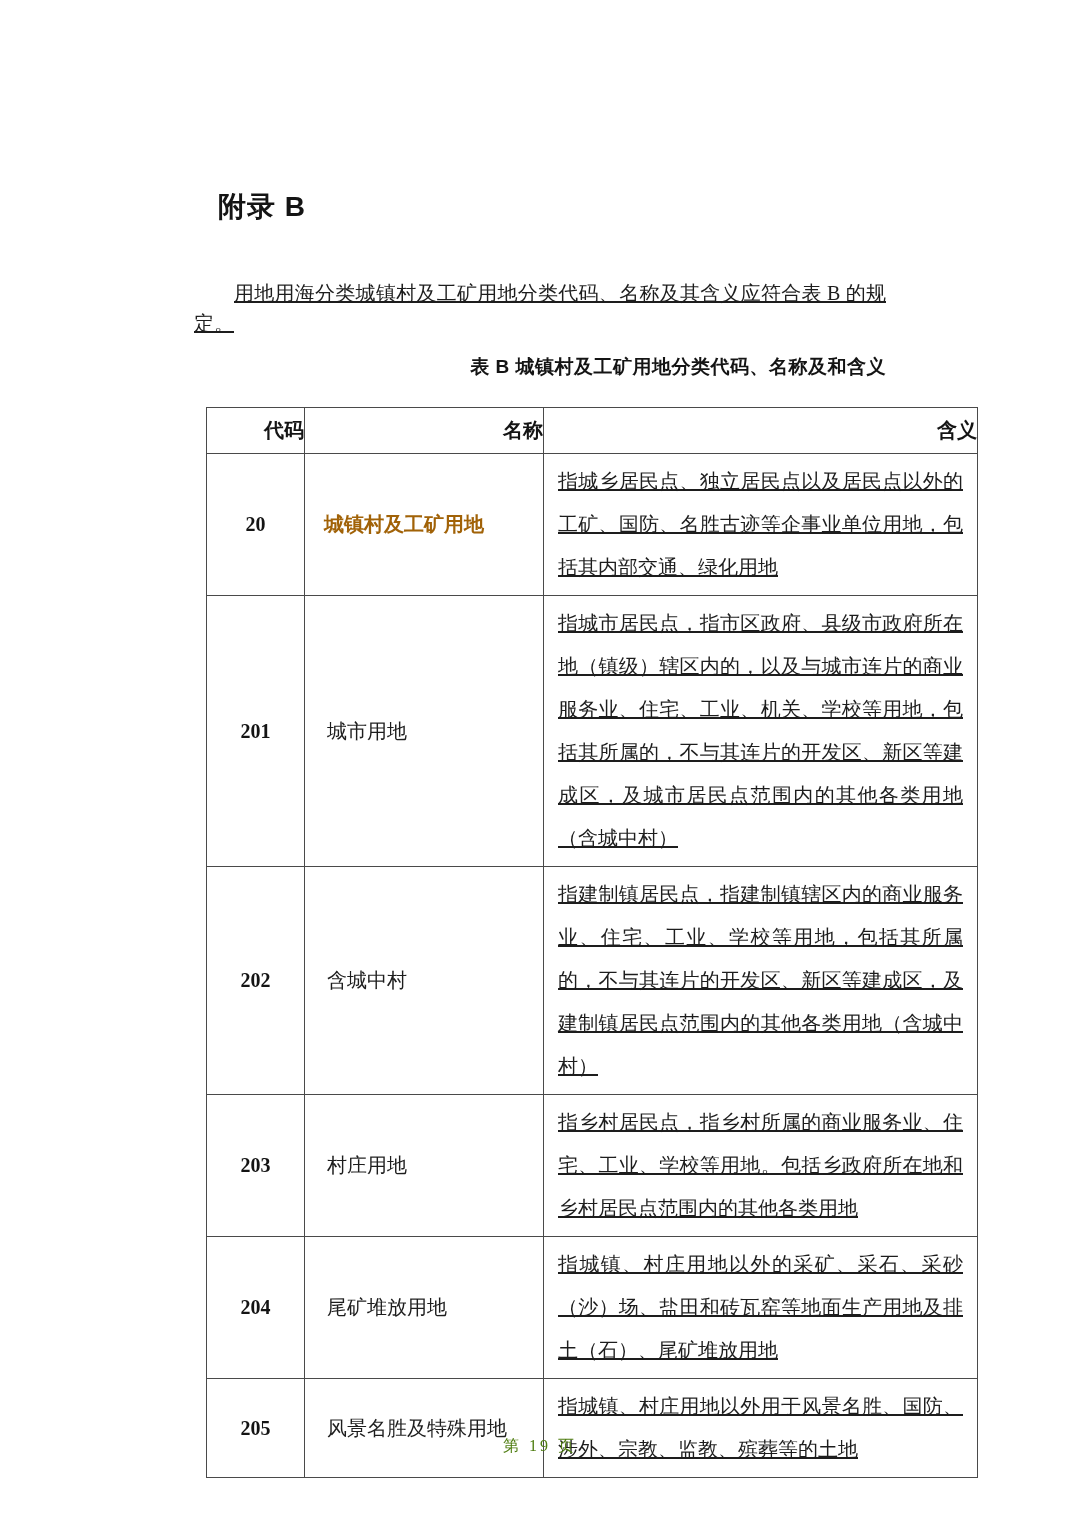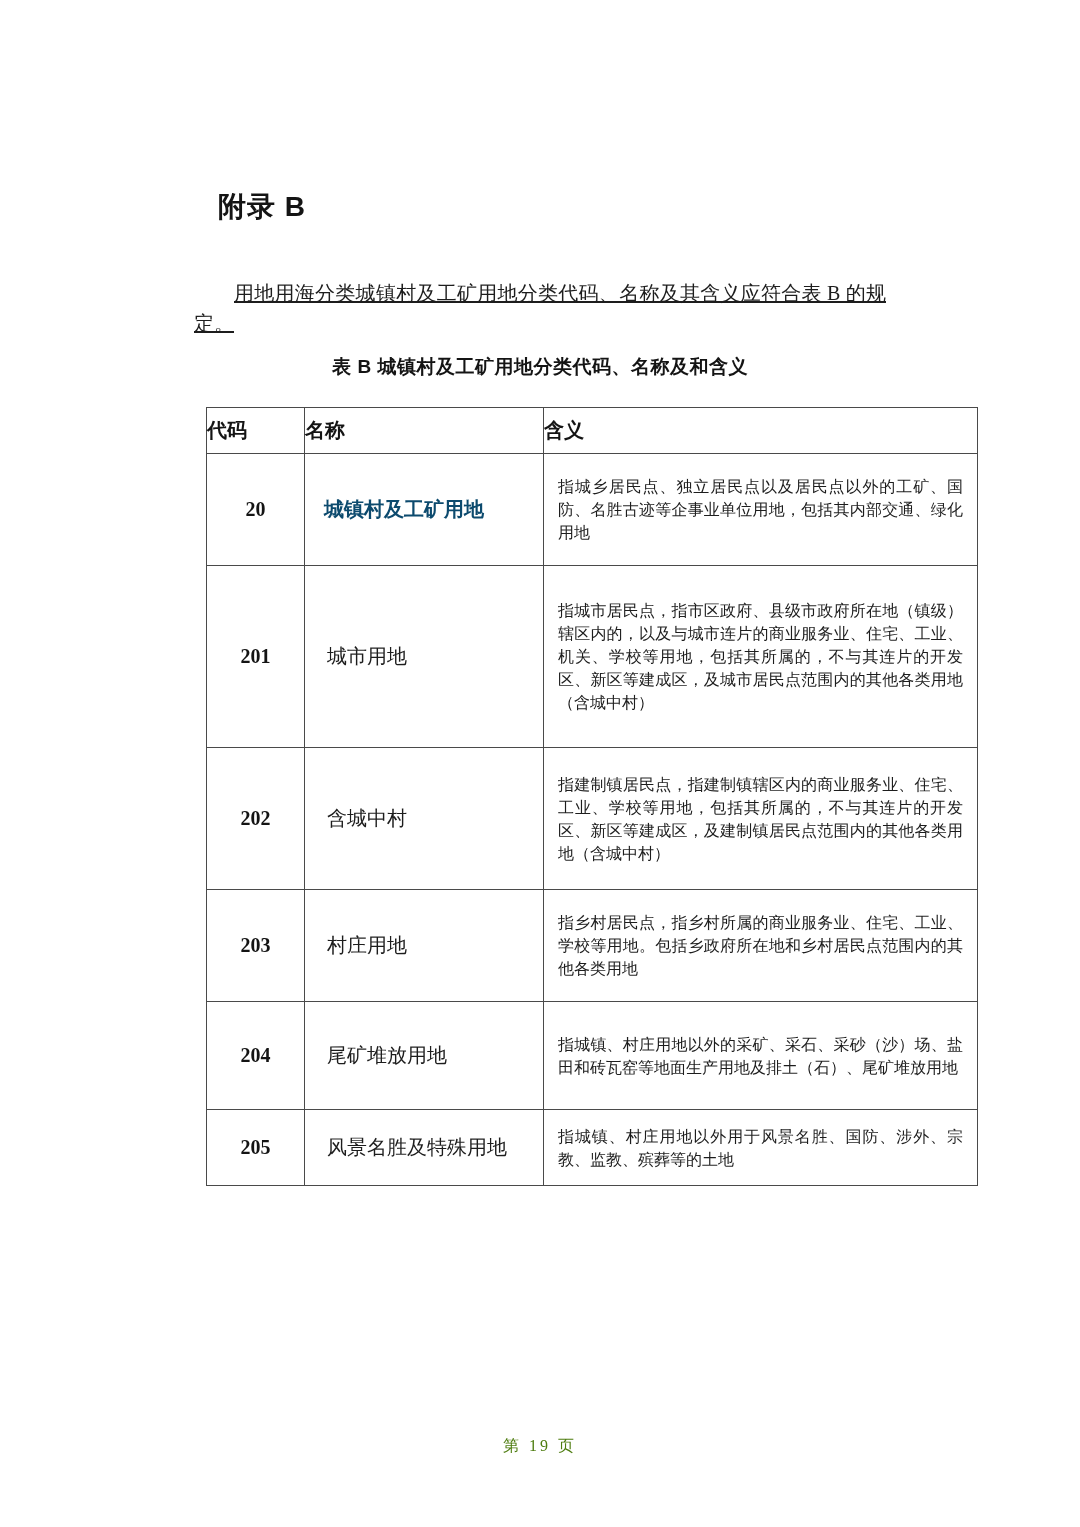--- a/index.html
+++ b/index.html
@@ -29,21 +29,21 @@
     margin-top:52px;
     font-size:20px;
     line-height:30px;
     text-indent:2em;
     text-align:justify;
     color:#1d1d1d;
     text-decoration:underline;
   }
   .table-title {
     margin-top:16px;
-    text-align:center;
+    text-align:right;
     font-family:"Liberation Sans","DejaVu Sans",sans-serif;
     font-size:19px;
     font-weight:bold;
     color:#141414;
     letter-spacing:0.5px;
   }
   table.class-table {
     margin-top:27px;
     margin-left:12px;
     width:771px;
@@ -54,21 +54,21 @@
   }
   table.class-table th,
   table.class-table td {
     border:1.6px solid #4a4a4a;
   }
   thead th {
     height:46px;
     font-family:"Liberation Sans","DejaVu Sans",sans-serif;
     font-size:20px;
     font-weight:bold;
-    text-align:left;
+    text-align:right;
     vertical-align:middle;
     color:#141414;
   }
   tbody tr:nth-child(1){ height:112px; }
   tbody tr:nth-child(2){ height:182px; }
   tbody tr:nth-child(3){ height:142px; }
   tbody tr:nth-child(4){ height:112px; }
   tbody tr:nth-child(5){ height:108px; }
   tbody tr:nth-child(6){ height:76px;  }
   td.code-cell {
@@ -80,29 +80,30 @@
   }
   td.name-cell {
     padding-left:22px;
     padding-right:10px;
     vertical-align:middle;
     font-size:20px;
   }
   td.name-cell.bold-name {
     font-family:Liberation Sans, sans-serif;
     font-weight:bold;
-    color:#0c4a6e;
+    color:#a16207;
     padding-left:19px;
   }
   td.meaning-cell {
     padding:6px 14px;
     vertical-align:middle;
-    line-height:23px;
+    line-height:43px;
     text-align:justify;
-    font-size:16px;
+    font-size:20px;
+    text-decoration:underline;
   }
   .note {
     margin-top:15px;
     font-size:20px;
     line-height:41px;
     text-indent:2em;
     text-align:justify;
     color:#1d1d1d;
   }
   .note .note-label {

